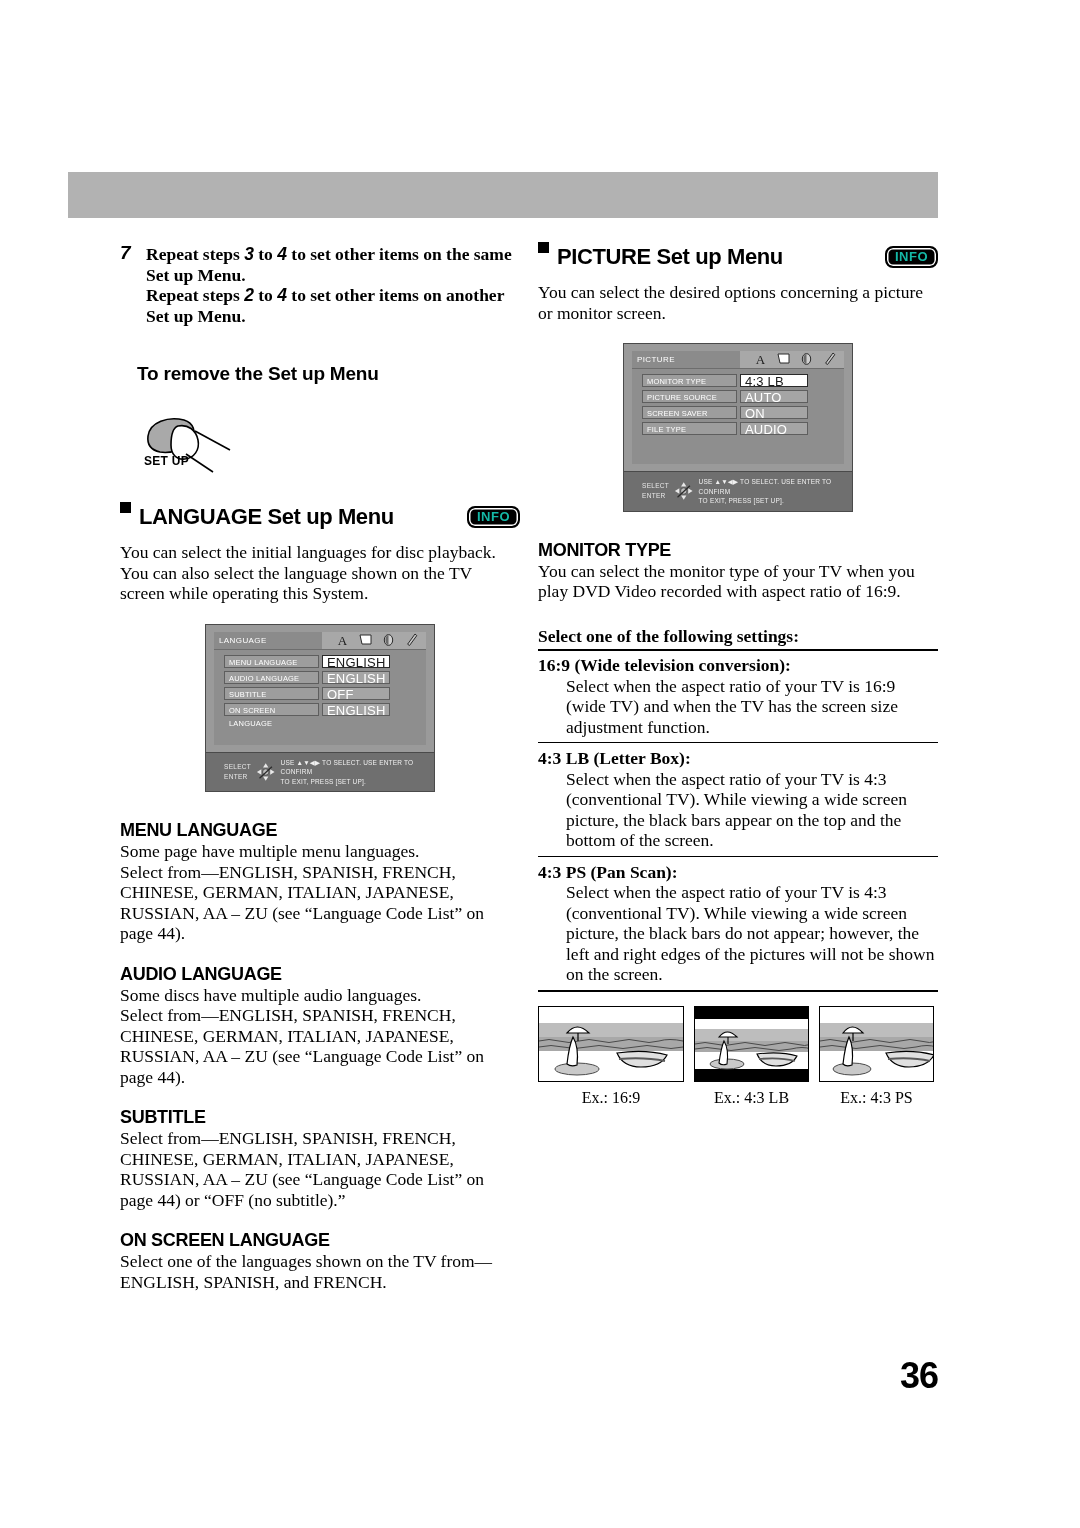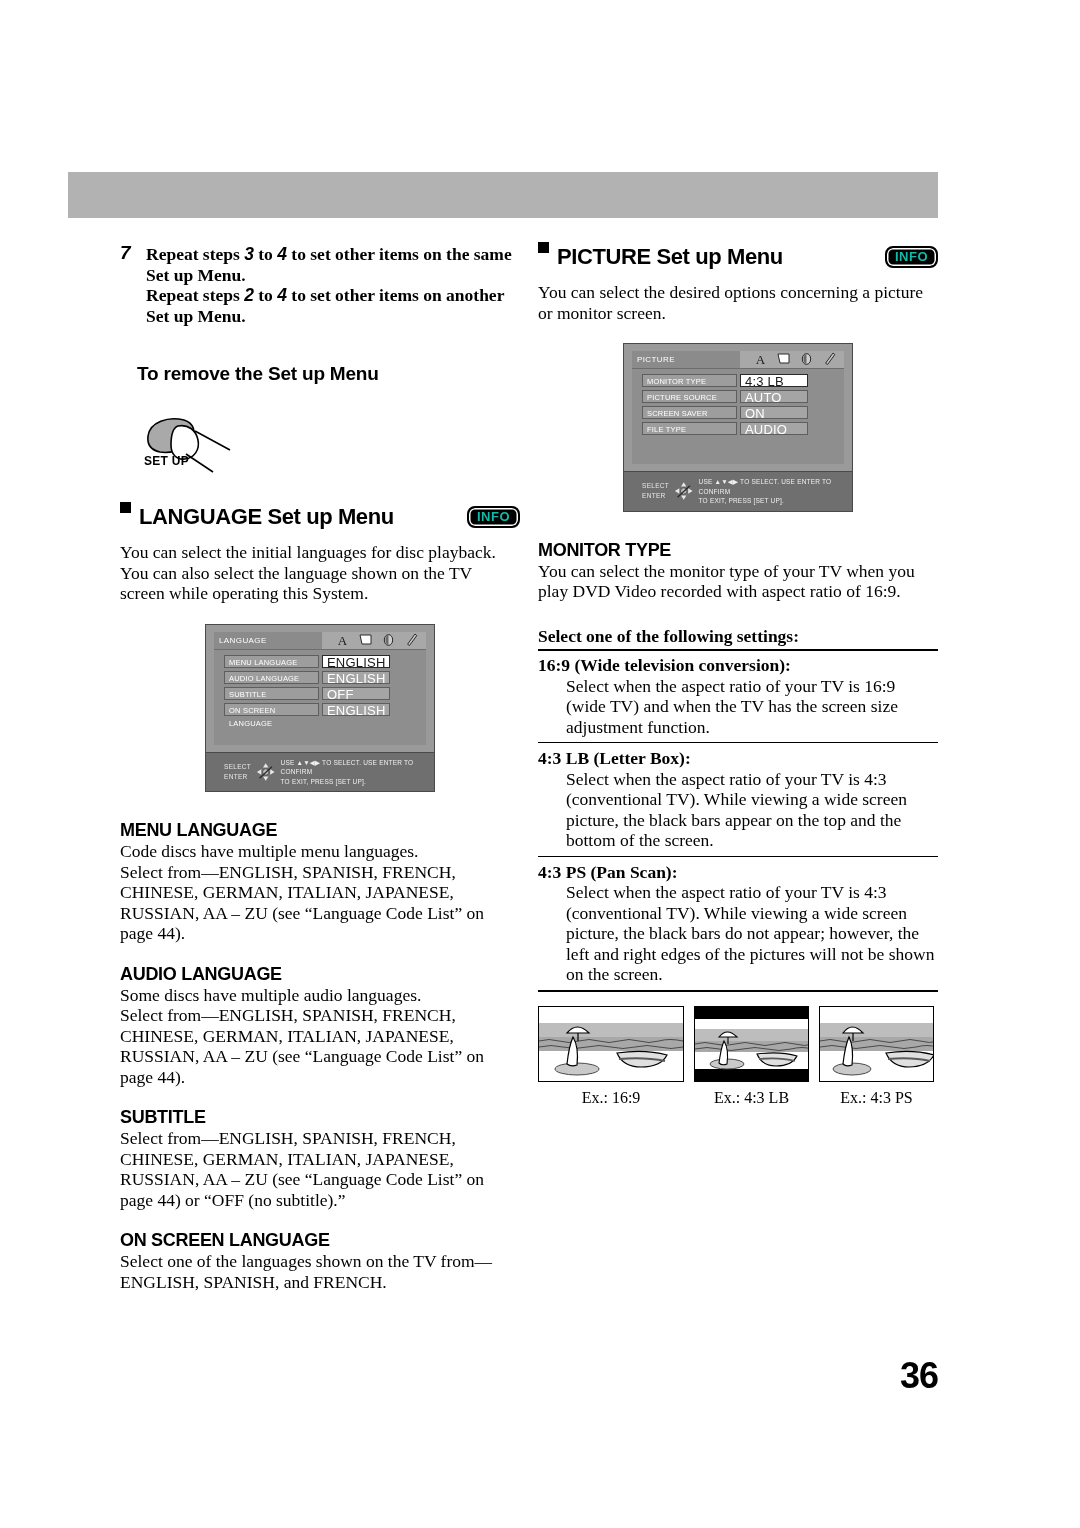--- a/index.html
+++ b/index.html
@@ -417,21 +417,21 @@
           <div>USE ▲▼◀▶ TO SELECT.  USE ENTER TO CONFIRM</div>
           <div>TO EXIT, PRESS [SET UP].</div>
         </div>
       </div>
     </div>
   </div>
 
   <div class="gap-lg"></div>
 
   <div class="prop-head">MENU LANGUAGE</div>
-  <p class="body-text">Code discs have multiple menu languages.</p>
+  <p class="body-text">Some page have multiple menu languages.</p>
   <p class="body-text">Select from—ENGLISH, SPANISH, FRENCH, CHINESE, GERMAN, ITALIAN, JAPANESE, RUSSIAN, AA – ZU (see “Language Code List” on page 44).</p>
 
   <div class="gap-md"></div>
 
   <div class="prop-head">AUDIO LANGUAGE</div>
   <p class="body-text">Some discs have multiple audio languages.</p>
   <p class="body-text">Select from—ENGLISH, SPANISH, FRENCH, CHINESE, GERMAN, ITALIAN, JAPANESE, RUSSIAN, AA – ZU (see “Language Code List” on page 44).</p>
 
   <div class="gap-md"></div>
 

